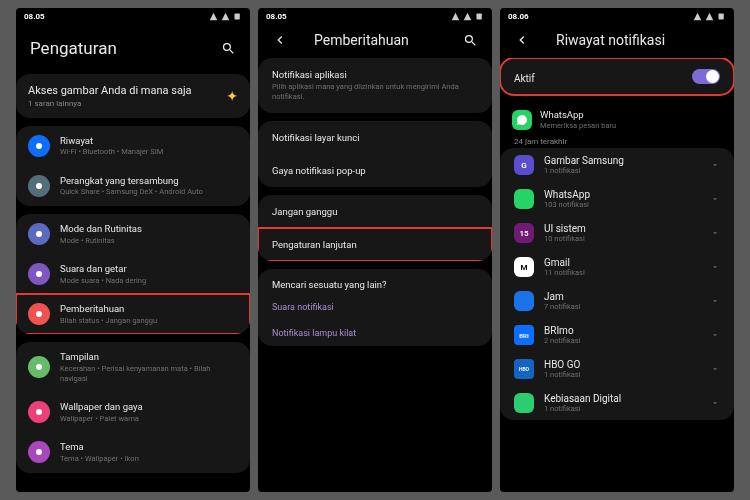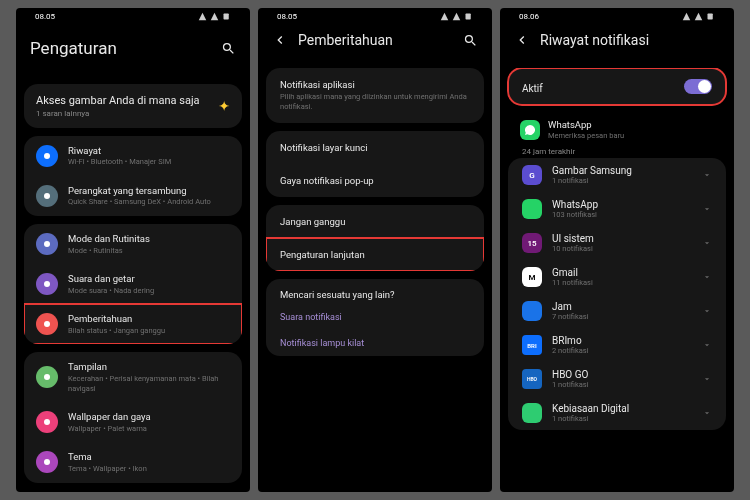--- a/index.html
+++ b/index.html
@@ -1,26 +1,26 @@
 <!DOCTYPE html>
 <html><head>
 <meta charset="utf-8">
 <style>
 *{box-sizing:border-box;margin:0;padding:0;font-family:-apple-system,BlinkMacSystemFont,"Segoe UI",Roboto,sans-serif}
 body{background:#5a5a5a;padding:8px;display:flex;gap:8px;justify-content:center;width:750px;height:500px}
 .phone{background:#000;width:234px;height:484px;border-radius:4px;overflow:hidden;display:flex;flex-direction:column;color:#e8e8e8;font-size:9px}
-.sbar{display:flex;justify-content:space-between;align-items:center;padding:4px 19px;height:16px;color:#fff;font-size:8px;font-weight:400}
+.sbar{display:flex;justify-content:space-between;align-items:center;padding:4px 8px;height:16px;color:#fff;font-size:8px;font-weight:700}
 .sicons{display:flex;gap:3px;align-items:center}
 .sicons svg{width:9px;height:9px;fill:#ccc}
-.hdr{display:flex;align-items:center;padding:8px 14px 20px;gap:10px}
+.hdr{display:flex;align-items:center;padding:8px 14px 10px;gap:26px}
 .hdr .title{font-size:14px;color:#e8e8e8;flex:1}
 .hdr .title-big{font-size:17px;color:#e8e8e8;flex:1;padding:6px 0}
 .backarr{width:16px;height:16px;fill:#e8e8e8}
 .searchic{width:15px;height:15px;fill:#e8e8e8}
-.body{flex:1;overflow-y:auto;padding:0 8px 8px}
+.body{flex:1;overflow-y:auto;padding:0 0 8px}
 .body::-webkit-scrollbar{width:0}
 .card{background:#171717;border-radius:14px;margin-bottom:8px;overflow:hidden}
 .suggest{display:flex;align-items:center;padding:10px 12px;gap:8px}
 .suggest .stxt{flex:1}
 .suggest .st1{font-size:11px;color:#e8e8e8;margin-bottom:2px}
 .suggest .st2{font-size:8px;color:#888}
 .spark{color:#ffcc33;font-size:14px}
 .row{display:flex;align-items:center;padding:9px 12px;gap:10px}
 .ic{width:22px;height:22px;border-radius:11px;display:flex;align-items:center;justify-content:center;flex-shrink:0}
 .ic svg{width:12px;height:12px;fill:#fff}

